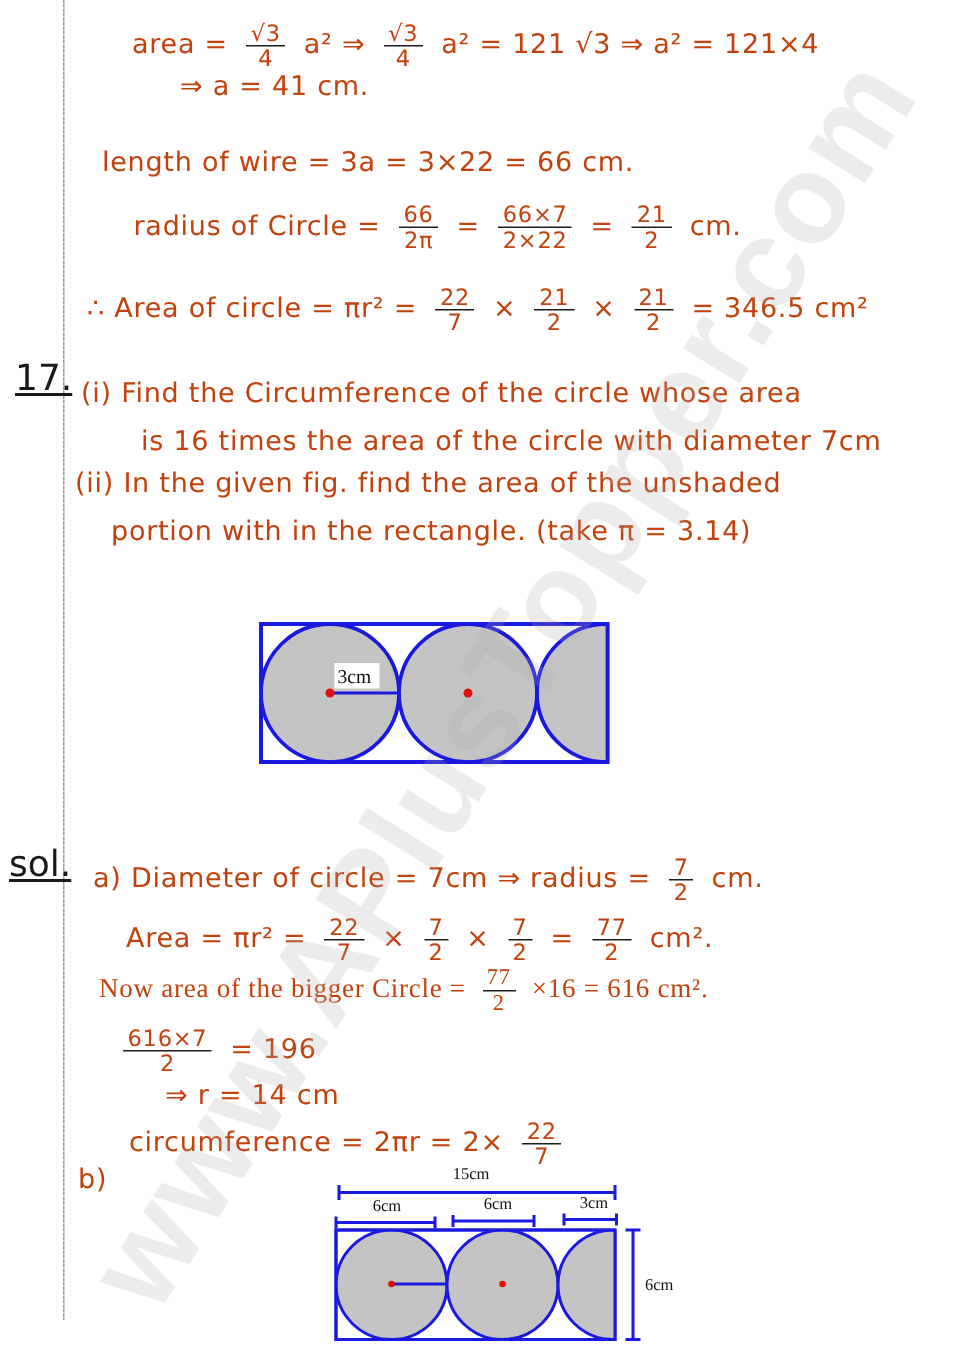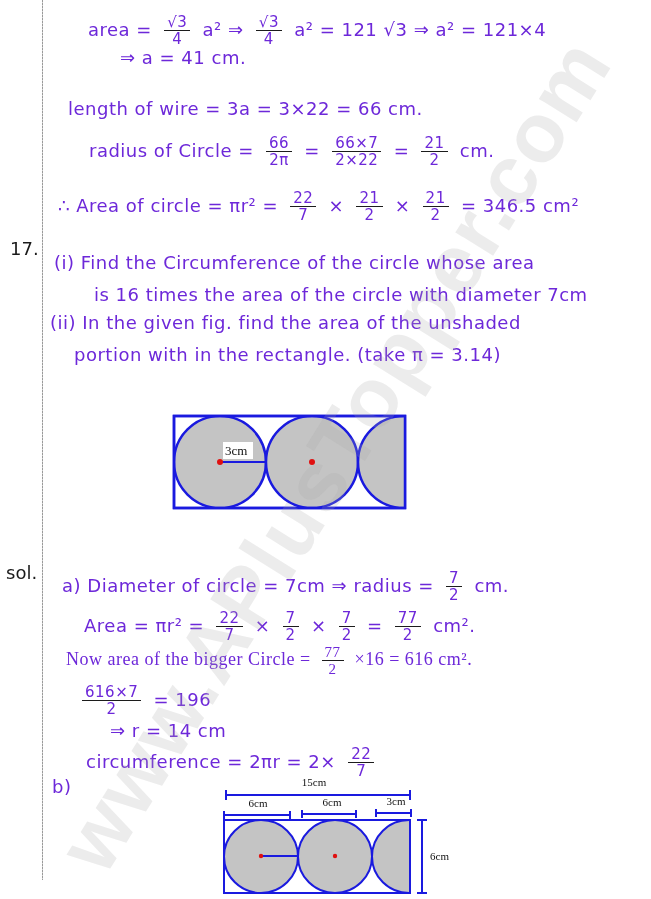--- a/index.html
+++ b/index.html
@@ -2,22 +2,22 @@
 <html><head>
 <meta charset="utf-8">
 <style>
   html, body { margin: 0; padding: 0; background: #ffffff; }
   body { width: 651px; height: 899px; position: relative; overflow: hidden;
          font-family: "DejaVu Sans", sans-serif; color: #1a1a1a; }
   .page { position: absolute; left: 0; top: 0; width: 651px; height: 899px; background: #fff; }
   .margin-line { position: absolute; left: 42px; top: 0; width: 1px; height: 880px;
                  background: repeating-linear-gradient(to bottom, #9a9a9a 0 2px, #d0d0d0 2px 3px); }
   .line { position: absolute; font-size: 18px; white-space: nowrap; letter-spacing: 0.5px;
-          font-family: "DejaVu Sans", sans-serif; color: #6d28d9; }
-  .qnum { position: absolute; font-size: 18px; }
+          font-family: "DejaVu Sans", sans-serif; color: #c2410c; }
+  .qnum { position: absolute; font-size: 24px; text-decoration: underline; }
   .frac { display: inline-flex; flex-direction: column; align-items: center; vertical-align: middle;
           margin: 0 6px; font-size: 15px; line-height: 16px; }
   .frac .num { border-bottom: 1.5px solid #1c1c1c; padding: 0 3px; }
   .frac .den { padding: 0 3px; }
   .watermark { position: absolute; left: 335px; top: 455px; transform: translate(-50%, -50%) rotate(-58deg);
                font-size: 84px; font-weight: bold; color: rgba(170,170,170,0.22);
                white-space: nowrap; font-family: "Liberation Sans", sans-serif; letter-spacing: 2px;
                pointer-events: none; }
   svg text { font-family: "Liberation Serif", serif; }
 </style>

